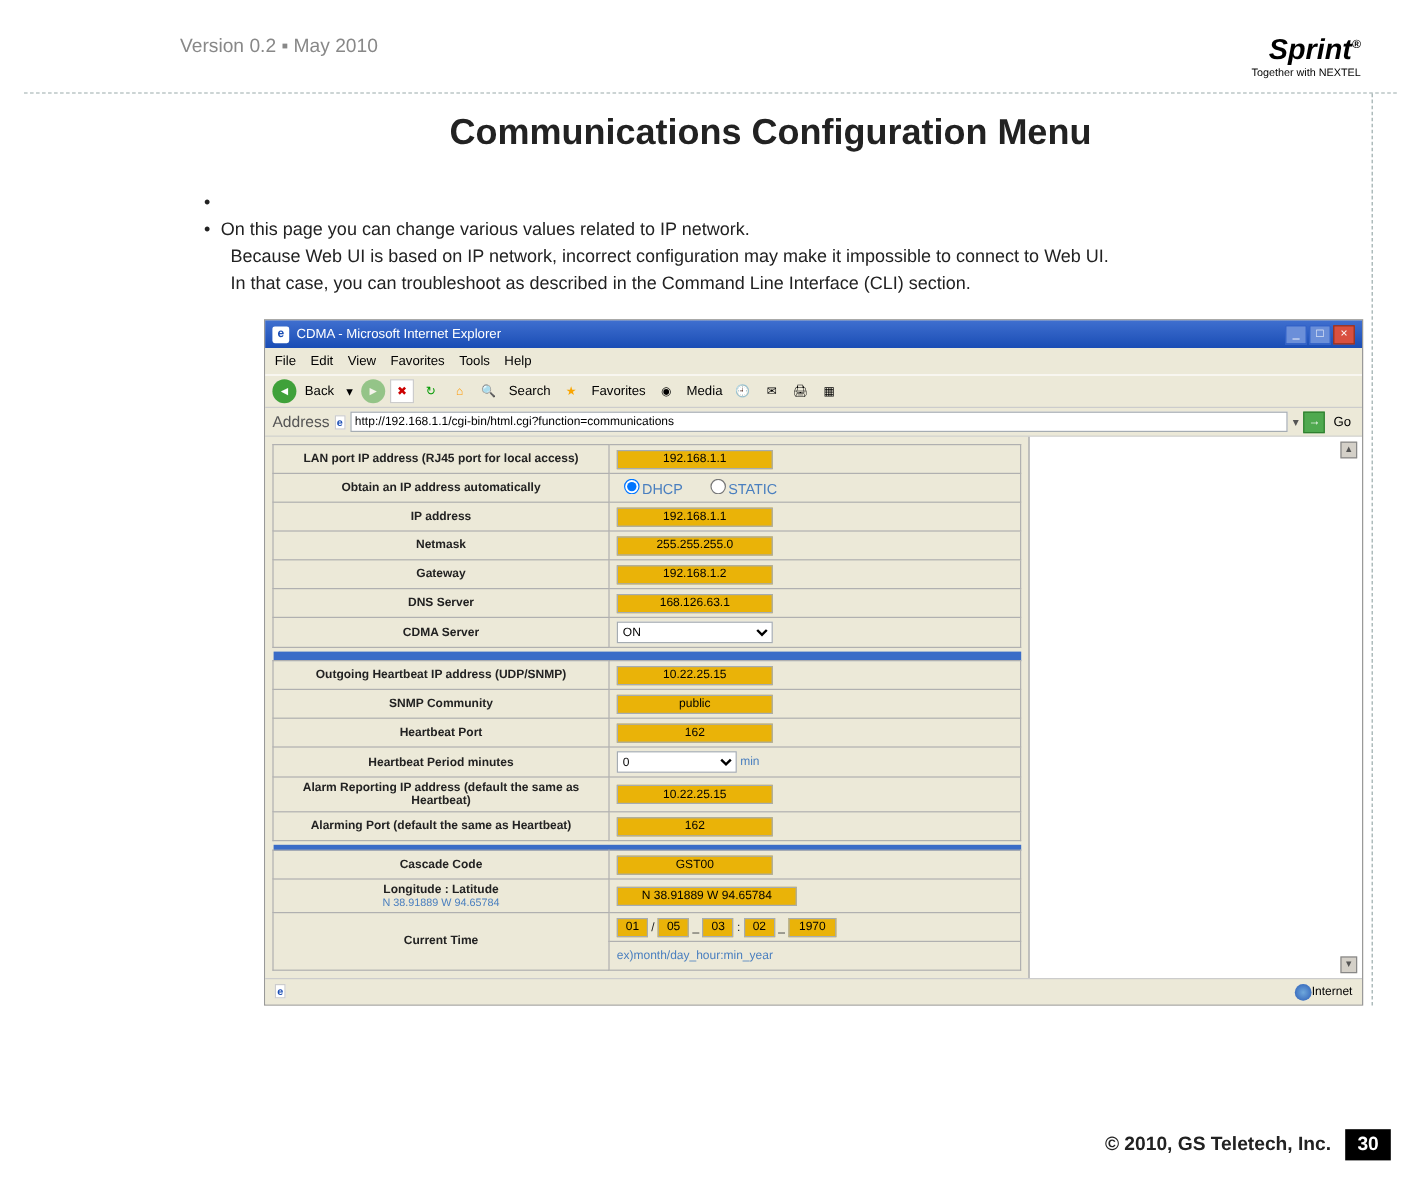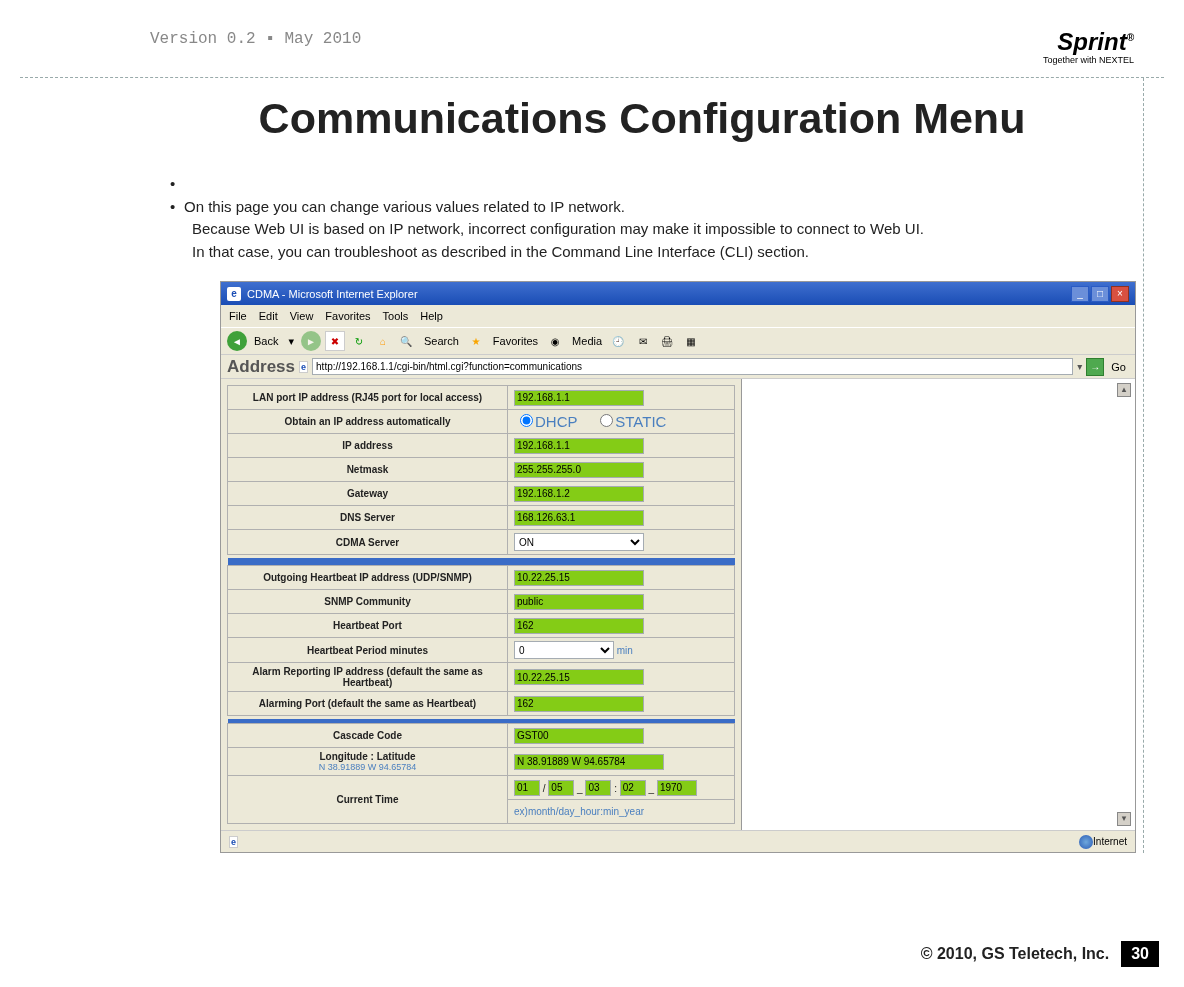--- a/index.html
+++ b/index.html
@@ -1,27 +1,27 @@
 <!DOCTYPE html>
 <html><head>
 <meta charset="utf-8">
 <style>
 * { margin: 0; padding: 0; box-sizing: border-box; }
 body { width: 1184px; height: 987px; background: #fff; font-family: Arial, Helvetica, sans-serif; position: relative; }
 .page { padding: 30px 20px 0 20px; }
 .top-row { display: flex; justify-content: space-between; align-items: flex-start; padding: 0 30px 12px 130px; }
-.version { font-size: 16px; color: #888; font-family: Liberation Mono, monospace; }
+.version { font-size: 16px; color: #888; }
 .logo-block { text-align: right; line-height: 1; }
 .logo-sprint { font-size: 24px; font-weight: bold; font-style: italic; color: #000; }
 .logo-sprint sup { font-size: 10px; }
 .logo-tag { font-size: 9px; color: #000; margin-top: 2px; }
 .divider-dashed { border: none; border-top: 1.5px dashed #9AA; margin: 0; }
 .content-area { position: relative; padding: 0 30px 0 130px; }
 .content-area::after { content: ""; position: absolute; top: 0; right: 20px; width: 0; height: 100%; border-right: 1.5px dashed #9AA; }
-.title { font-size: 43px; font-weight: bold; text-align: center; color: #222; padding: 16px 0 30px 0; }
+.title { font-size: 30px; font-weight: bold; text-align: center; color: #222; padding: 16px 0 30px 0; }
 .bullets { font-size: 15px; color: #222; line-height: 1.5; padding: 0 0 18px 20px; }
 .bullet-line { display: flex; }
 .bullet-line .dot { width: 14px; }
 .sub-line { padding-left: 22px; }
 .screenshot { margin: 0 10px 0 70px; border: 1px solid #999; background: #EDE9DC; width: 916px; font-family: Tahoma, Arial, sans-serif; font-size: 11px; color: #000; }
 .ie-title { background: linear-gradient(#3F6FCF,#1A4DB5); color: #fff; height: 23px; display: flex; align-items: center; padding: 0 6px; justify-content: space-between; }
 .ie-title-left { display: flex; align-items: center; gap: 6px; }
 .ie-title-left .e-icon { width: 14px; height: 14px; background: #fff; border-radius: 2px; display: inline-block; font-size: 10px; color: #1A4DB5; text-align: center; line-height: 14px; font-weight: bold; }
 .ie-title-right { display: flex; gap: 2px; }
 .win-btn { width: 18px; height: 16px; background: #6B8FD9; border: 1px solid #2A5BC5; color: #fff; font-size: 10px; text-align: center; line-height: 14px; }
@@ -30,39 +30,39 @@
 .ie-menu span { font-size: 11px; }
 .ie-toolbar { height: 28px; background: #ECE9D8; display: flex; align-items: center; padding: 0 6px; gap: 4px; border-top: 1px solid #fff; border-bottom: 1px solid #ccc; }
 .tbtn { width: 20px; height: 20px; display: inline-flex; align-items: center; justify-content: center; font-size: 10px; background: #fff0; border: none; }
 .tbtn.green { background: #3FA13A; color: #fff; border-radius: 50%; width: 20px; height: 20px; }
 .tbtn.stop { background: #fff; border: 1px solid #ccc; color: #c00; }
 .tbtn.refresh { color: #090; }
 .tbtn.home { color: #F90; }
 .tlabel { font-size: 11px; padding: 0 3px; }
 .star { color: #F9A500; }
 .ie-addr { height: 24px; background: #ECE9D8; display: flex; align-items: center; padding: 0 6px; gap: 4px; border-bottom: 1px solid #ccc; }
-.ie-addr .lbl { font-size: 17px; color: #555; font-weight: bold; }
+.ie-addr .lbl { font-size: 13px; color: #555; }
 .addr-input { flex: 1; height: 17px; border: 1px solid #A5ACB2; background: #fff; font-size: 10px; padding: 0 3px; }
 .go-btn { width: 18px; height: 18px; background: #4FA94F; color: #fff; border: 1px solid #2F7F2F; font-size: 10px; text-align: center; line-height: 16px; }
 .ie-links { height: 20px; background: #ECE9D8; display: flex; align-items: center; padding: 0 6px; gap: 10px; border-bottom: 1px solid #999; font-size: 10px; }
 .ie-links .lnk { color: #000; }
 .ie-links .e { color: #1A4DB5; font-weight: bold; background: #fff; border: 1px solid #ccc; padding: 0 1px; font-size: 9px; }
 .ie-body { display: flex; }
-.form-area { background: #ECE9D8; width: 520px; padding: 6px; }
+.form-area { background: #ECE9D8; width: 636px; padding: 6px; }
 .white-area { background: #fff; flex: 1; border-left: 1px solid #999; position: relative; }
 .scroll-arrow { position: absolute; top: 4px; right: 4px; width: 14px; height: 14px; background: #D4D0C8; border: 1px solid #888; font-size: 9px; text-align: center; color: #555; }
 .scroll-arrow.bot { top: auto; bottom: 4px; }
 .frm-table { width: 100%; border-collapse: collapse; }
 .frm-table td { border: 1px solid #B0B0B0; background: #ECE9D8; padding: 3px 6px; font-size: 10px; font-weight: bold; color: #222; height: 24px; }
 .frm-table td.lbl { width: 280px; text-align: center; }
 .frm-table td.val { background: #ECE9D8; font-weight: normal; }
-.frm-table td.val input[type=text] { width: 130px; height: 16px; border: 1px solid #A5ACB2; background: #84cc16; font-size: 10px; padding: 0 2px; }
+.frm-table td.val input[type=text] { width: 130px; height: 16px; border: 1px solid #A5ACB2; background: #eab308; font-size: 10px; padding: 0 2px; text-align: center; }
 .frm-table td.val select { width: 130px; height: 18px; border: 1px solid #A5ACB2; background: #fff; font-size: 10px; }
 .frm-table td.val input[type=radio] { margin: 0 2px 0 6px; }
-.radio-lbl { color: #4A7FBF; font-size: 15px; margin-right: 14px; text-align: right; }
+.radio-lbl { color: #4A7FBF; font-size: 12px; margin-right: 14px; text-align: right; }
 .sep-row td { height: 8px; padding: 0; background: #3A6CC7; border: none; }
 .sep-row.thin td { height: 5px; background: #3A6CC7; }
 .small-gap td { height: 3px; padding: 0; border: none; background: #ECE9D8; }
 .lonlat-sub { font-size: 9px; color: #4A7FBF; font-weight: normal; display: block; }
 .time-inputs input { width: 26px !important; }
 .time-hint { font-size: 10px; color: #4A7FBF; }
 .ie-status { height: 22px; background: #ECE9D8; border-top: 1px solid #ccc; display: flex; align-items: center; justify-content: space-between; padding: 0 8px; font-size: 10px; }
 .ie-status .zone { display: flex; align-items: center; gap: 0; }
 .globe { width: 14px; height: 14px; background: radial-gradient(#6FA8DC,#2A5BB5); border-radius: 50%; display: inline-block; }
 .footer { position: absolute; bottom: 20px; right: 25px; display: flex; align-items: center; }

